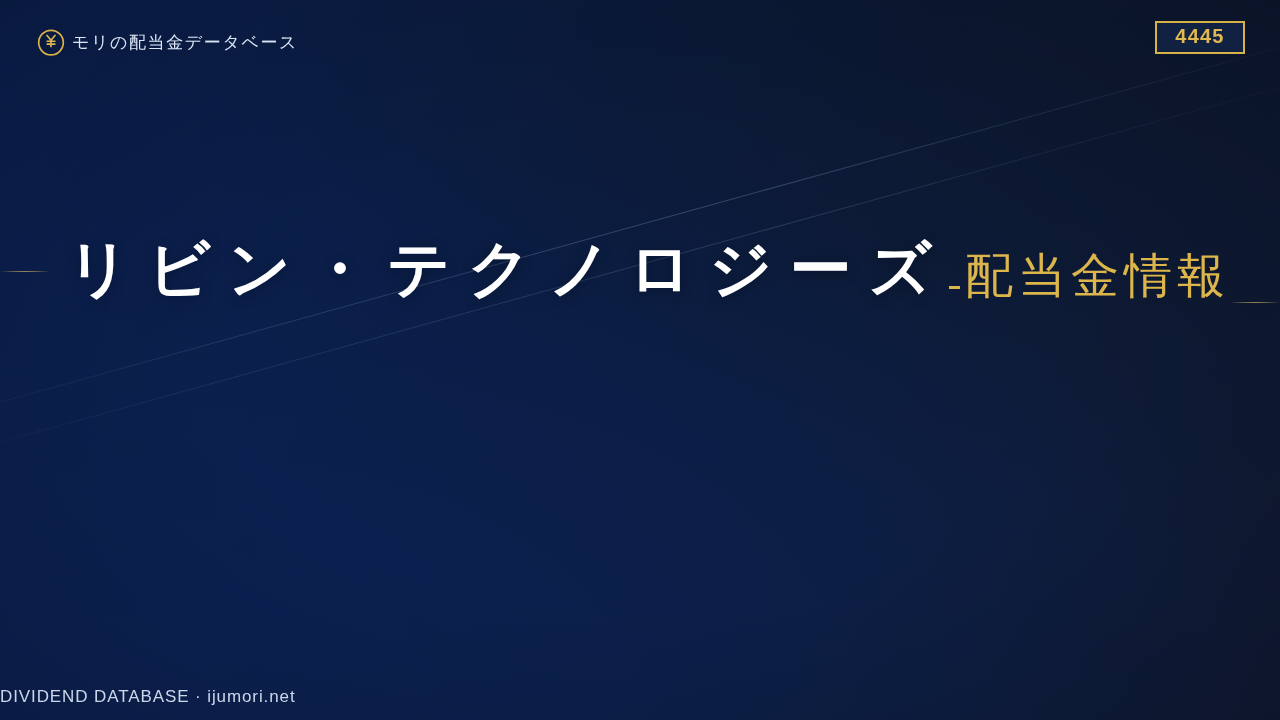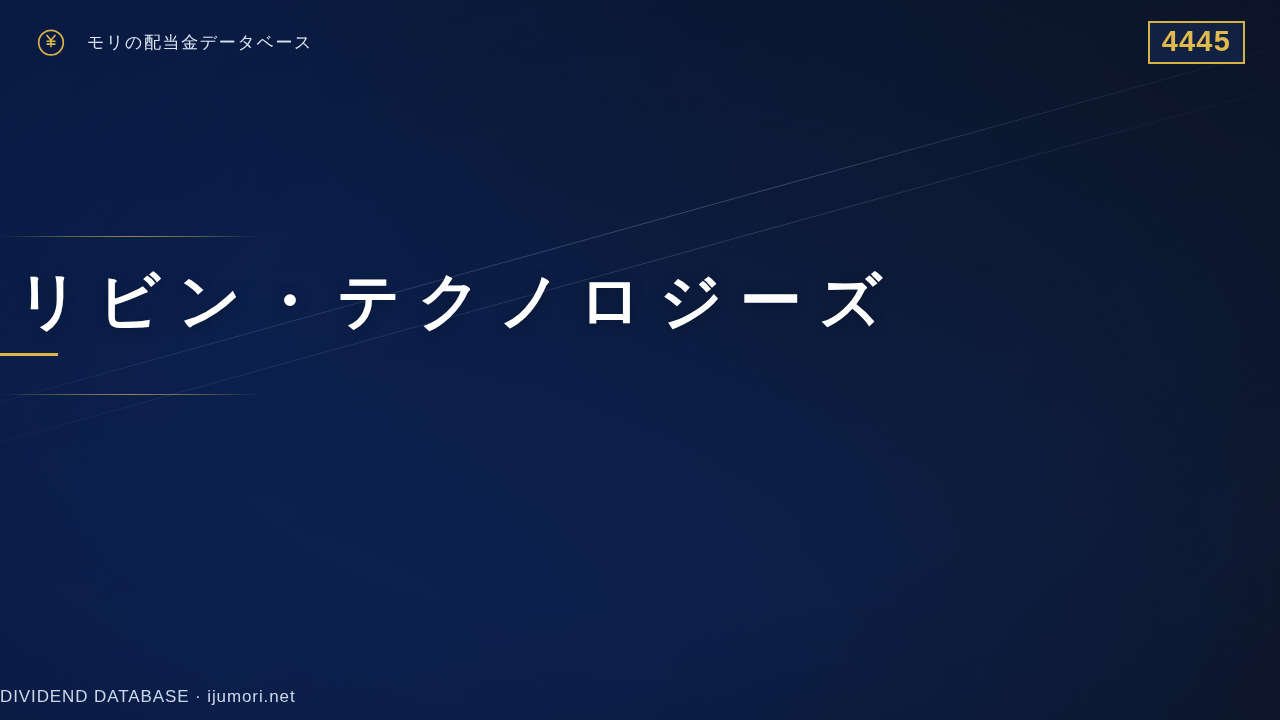--- a/index.html
+++ b/index.html
@@ -61,21 +61,21 @@
   .diag-a { top: 430px; transform: rotate(-15.5deg); }
   .diag-b { top: 470px; transform: rotate(-15.5deg); opacity: .72; }
 
   
   .header {
     position: absolute;
     top: 27px;
     left: 36px;
     display: flex;
     align-items: center;
-    gap: 21px;
+    gap: 6px;
   }
   .logo-mark {
     width: 30px;
     height: 30px;
     flex: 0 0 30px;
     display: block;
   }
   .brand-text {
     font-size: 17px;
     letter-spacing: 1.6px;
@@ -88,35 +88,34 @@
   .ticker-badge {
     position: absolute;
     top: 21px;
     right: 35px;
     min-width: 90px;
     padding: 3px 12px 5px;
     text-align: center;
     border: 2px solid #d8b147;
     background: rgba(24,48,96,0.45);
     color: #e0ba4e;
-    font-size: 29px;
+    font-size: 20px;
     font-weight: bold;
     letter-spacing: 1.2px;
     line-height: 1.06;
   }
 
   
   .center {
     position: absolute;
     left: 0;
     right: 0;
     top: 236px;
     display: flex;
-    flex-direction: column;
-    align-items: flex-start;
+    align-items: flex-end;
   }
 
   .rule {
     width: 262px;
     height: 1px;
     background: linear-gradient(90deg,
                 rgba(200,170,90,0) 0%,
                 rgba(200,170,90,0.48) 26%,
                 rgba(214,180,100,0.68) 50%,
                 rgba(200,170,90,0.48) 74%,
@@ -196,20 +195,21 @@
   <div class="ticker-badge">4445</div>
 
   <div class="center">
 
     <div class="rule rule-top"></div>
 
     <div class="company-name">リビン・テクノロジーズ</div>
 
     <div class="gold-dash"></div>
 
+    <div class="subtitle">配当金情報</div>
 
     <div class="rule rule-bottom"></div>
 
   </div>
 
   <div class="footer">DIVIDEND DATABASE · ijumori.net</div>
 
 </div>
 
 </body></html>

